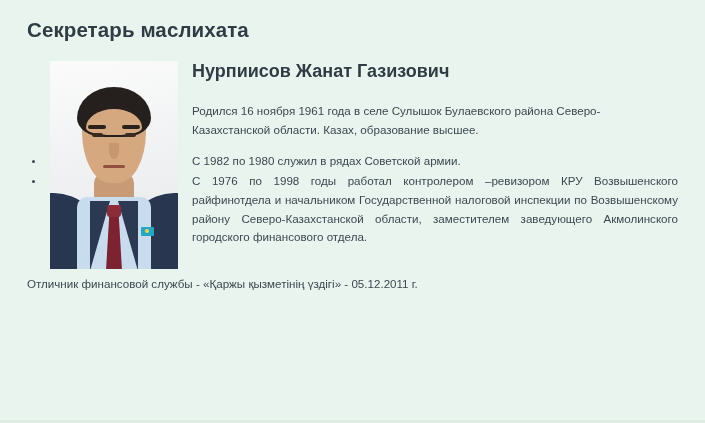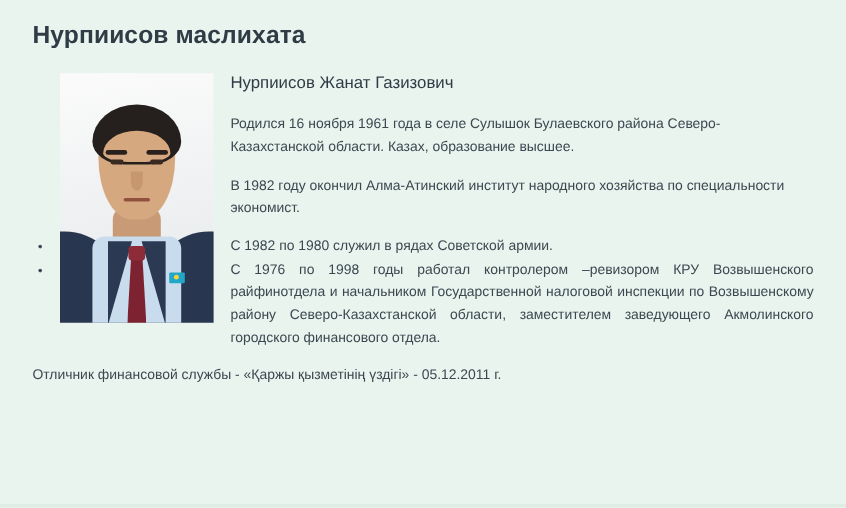--- a/index.html
+++ b/index.html
@@ -223,22 +223,22 @@
 
   
   .para {
     margin: 0 0 13px 0;
   }
   .para.first {
     margin-top: 16px;
   }
   .name-line {
     margin: 0 0 14px 0;
-    font-weight: normal;
-    font-size: 14px;
+    font-weight: bold;
+    font-size: 18px;
     color: #2f3c45;
   }
   .justify {
     text-align: justify;
   }
   ul.bullets {
     margin: 0;
     padding: 0 0 0 16px;
     list-style: none;
   }
@@ -268,21 +268,21 @@
     bottom: 0;
     height: 3px;
     background: #dfece4;
   }
 </style>
 </head>
 <body>
 
 <div class="page">
 
-  <h1 class="page-title">Нурпиисов маслихата</h1>
+  <h1 class="page-title">Секретарь маслихата</h1>
 
   <div class="content">
 
     <div class="portrait">
       <div class="ph-bg"></div>
       <div class="ph-suit-l"></div>
       <div class="ph-suit-r"></div>
       <div class="ph-neck"></div>
       <div class="ph-shirt"></div>
       <div class="ph-lapel-l"></div>
@@ -296,21 +296,20 @@
       <div class="ph-brow-r"></div>
       <div class="ph-eye-l"></div>
       <div class="ph-eye-r"></div>
       <div class="ph-nose"></div>
       <div class="ph-mouth"></div>
     </div>
 
     <p class="name-line">Нурпиисов Жанат Газизович</p>
 
     <p class="para first">Родился 16 ноября 1961 года в селе Сулышок Булаевского района Северо-Казахстанской области. Казах, образование высшее.</p>
-    <p class="para">В 1982 году окончил Алма-Атинский институт народного хозяйства по специальности экономист.</p>
 
     <ul class="bullets">
       <li>С 1982 по 1980 служил в рядах Советской армии.</li>
       <li>С 1976 по 1998 годы работал контролером –ревизором КРУ Возвышенского райфинотдела и начальником Государственной налоговой инспекции по Возвышенскому району Северо-Казахстанской области, заместителем заведующего Акмолинского городского финансового отдела.</li>
     </ul>
 
     <p class="award">Отличник финансовой службы - «Қаржы қызметінің үздігі» - 05.12.2011 г.</p>
   </div>
 
   <div class="bottom-rule"></div>

